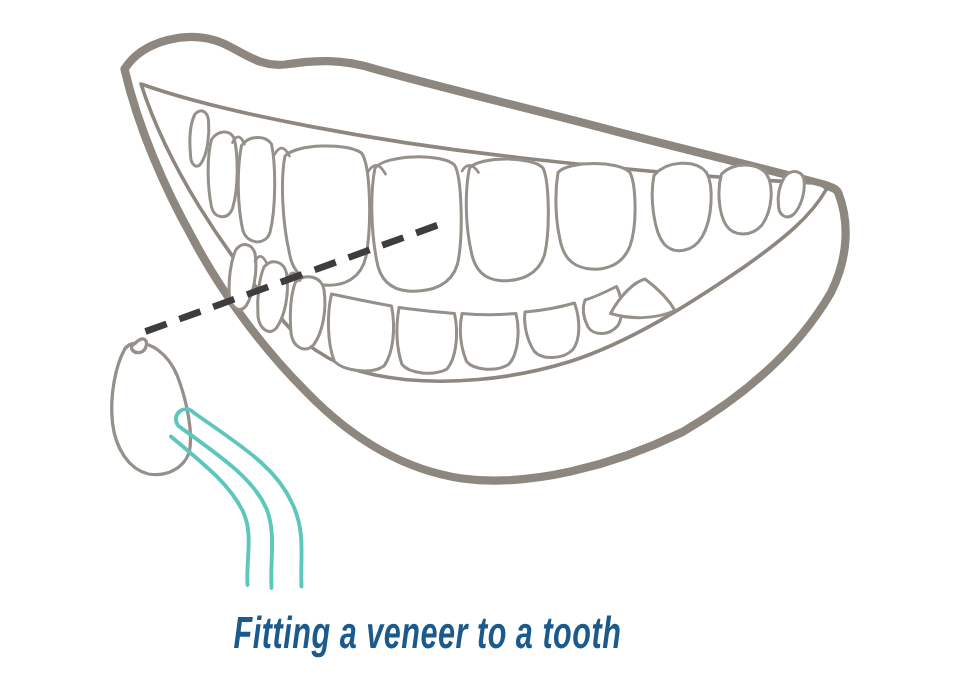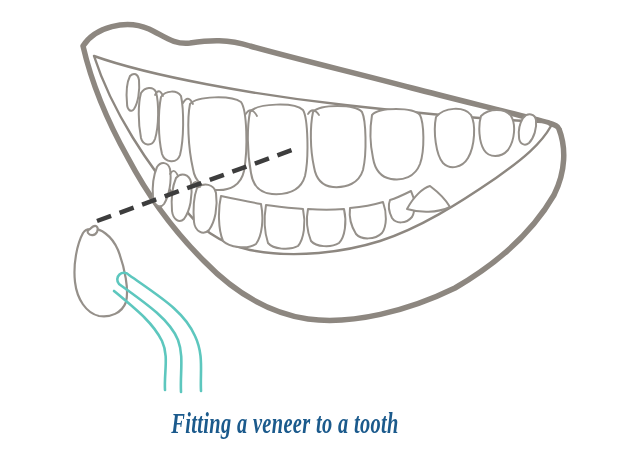--- a/index.html
+++ b/index.html
@@ -1,21 +1,21 @@
 <!DOCTYPE html>
 <html style="--background: #ffffff; --lip-outline: #8d8780; --tooth-outline: #95908a; --dashed-line: #3d3d3d; --instrument-teal: #5dc7be; --caption-text: #1b5a8c;"><head>
 <meta charset="utf-8">
 <style>
   html,body{margin:0;padding:0;background:#fff;}
   .canvas{
     position:relative;
     width:570px;height:453px;
     background:var(--background,#fff);
     overflow:hidden;
-    font-family:Liberation Serif, serif;
+    font-family:Liberation Sans, sans-serif;
   }
   figure{margin:0;}
   .art{display:block;width:640px;height:400px;}
   .lip{fill:#ffffff;stroke:var(--lip-outline,#8d8780);stroke-width:5.5;stroke-linejoin:round;}
   .inner{fill:#ffffff;stroke:var(--lip-outline,#8d8780);stroke-width:2.4;stroke-linejoin:round;}
   .tooth{fill:#ffffff;stroke:var(--tooth-outline,#95908a);stroke-width:2;stroke-linejoin:round;}
   .wedge{fill:none;stroke:var(--tooth-outline,#95908a);stroke-width:1.8;stroke-linecap:round;}
   .dash{fill:none;stroke:var(--dashed-line,#3d3d3d);stroke-width:4.5;stroke-dasharray:15 9;}
   .veneer{fill:#ffffff;stroke:var(--tooth-outline,#95908a);stroke-width:2.2;stroke-linejoin:round;}
   .tool{fill:none;stroke:var(--instrument-teal,#5dc7be);stroke-width:2.6;stroke-linecap:round;}

